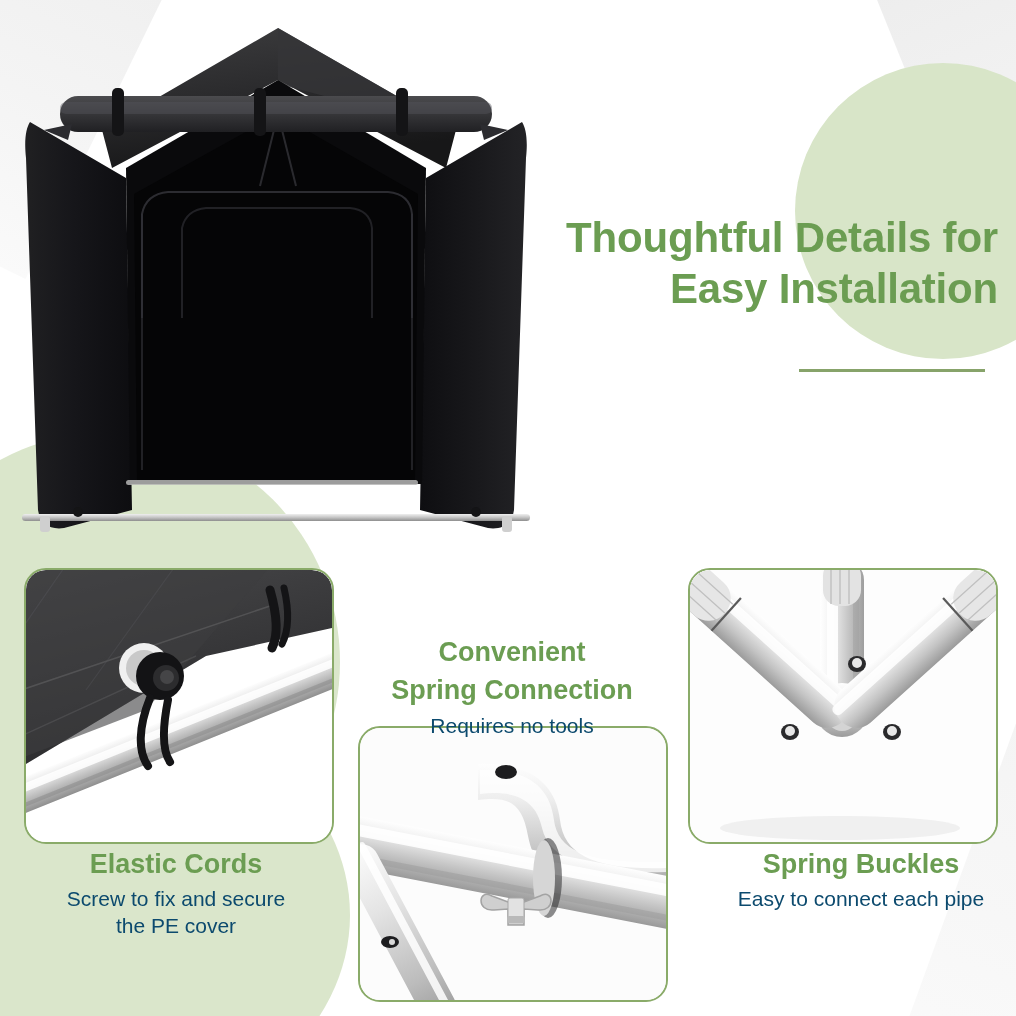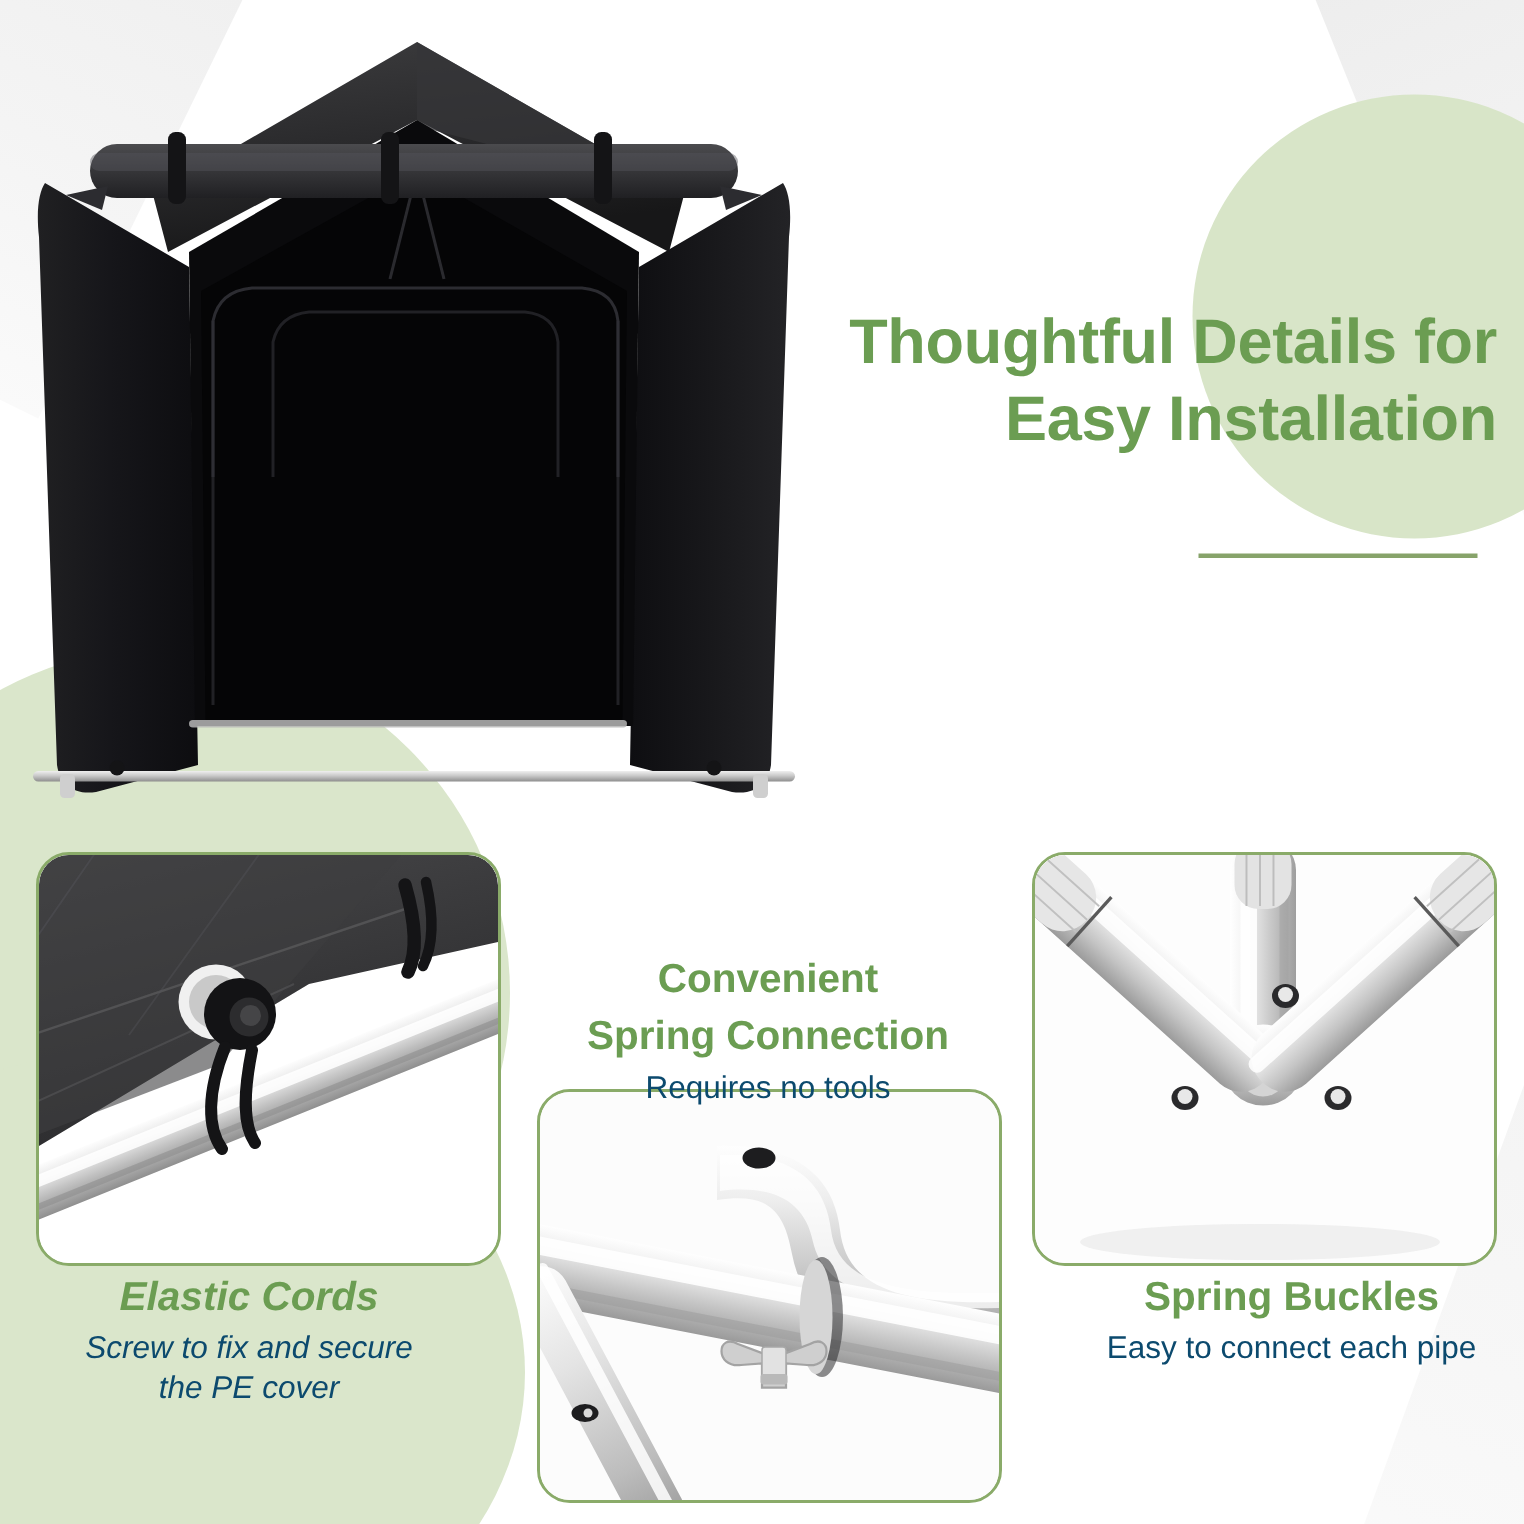--- a/index.html
+++ b/index.html
@@ -41,21 +41,21 @@
     position:absolute;left:-170px;top:700px;width:520px;height:430px;border-radius:50%;
     background:#dae6cb;
   }
 
   
   .hero{position:absolute;left:16px;top:18px;width:520px;height:524px;z-index:2;}
   .hero svg{display:block;width:100%;height:100%;}
 
   
   .headline{
-    position:absolute;right:18px;top:202px;width:520px;z-index:3;
+    position:absolute;right:18px;top:212px;width:520px;z-index:3;
     text-align:right;
     color:#6b9d52;
     font-size:42px;line-height:1.22;font-weight:bold;
     letter-spacing:-0.2px;
   }
   .headline .l2{display:block;}
   .rule{
     position:absolute;right:31px;top:369px;width:186px;height:3px;
     background:#87a36a;z-index:3;
   }
@@ -75,21 +75,21 @@
   
   .cap{position:absolute;z-index:5;text-align:center;}
   .cap .t{
     color:#6b9d52;font-weight:bold;font-size:27px;line-height:1.2;
     margin:0 0 6px 0;
   }
   .cap .s{
     color:#0c4a6e;font-size:21px;line-height:1.28;font-weight:normal;
     margin:0;
   }
-  .cap-cords{left:13px;top:848px;width:306px;font-style:italic;}
+  .cap-cords{left:23px;top:848px;width:306px;}
   .cap-screw{left:356px;top:592px;width:312px;margin-top:44px;}
   .cap-buckle{left:702px;top:848px;width:318px;}
 </style>
 </head>
 <body>
 
 <div class="stage">
 
   <div class="bg-layer">
     <div class="bg-diag-tl"></div>

